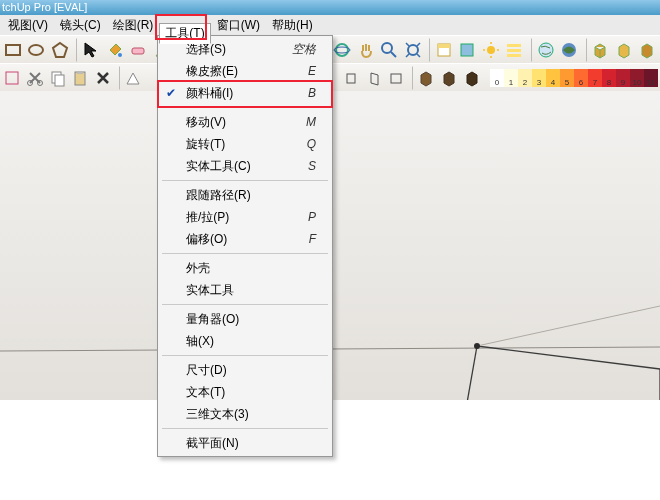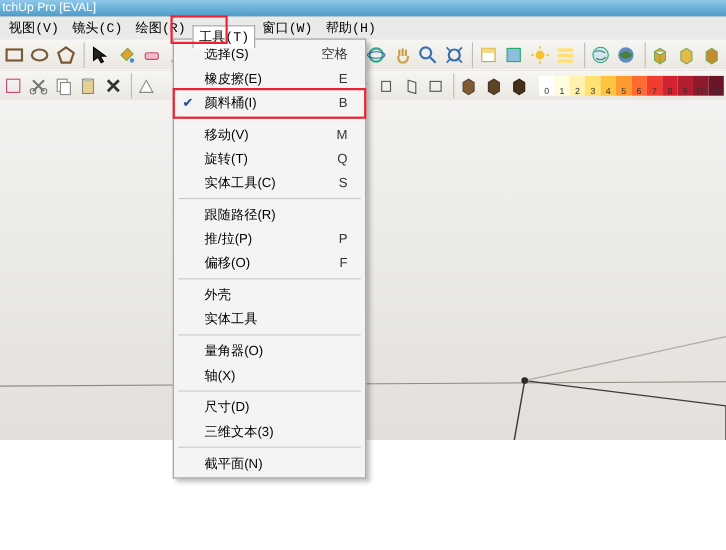--- a/index.html
+++ b/index.html
@@ -1,38 +1,38 @@
 <!DOCTYPE html>
 <html><head>
 <meta charset="utf-8">
 <style>
   html, body { margin:0; padding:0; width:660px; height:500px; overflow:hidden; font-family:"Microsoft YaHei","SimSun",Arial,sans-serif; font-size:12px; background:#fff; }
-  .screen { position:relative; width:660px; height:400px; background:#a3a3a3; }
+  .screen { position:relative; width:660px; height:400px; background:#ec4899; }
   .titlebar { position:absolute; top:0; left:0; right:0; height:15px; background:linear-gradient(#8fc7e9,#4a9cc9); color:#fff; padding-left:2px; font-size:11px; line-height:15px; overflow:hidden; }
-  .menubar { position:absolute; top:15px; left:0; right:0; height:20px; background:#eaeaea; display:flex; align-items:center; padding-left:2px; border-bottom:1px solid #c1bdb9;font-family:Liberation Mono, monospace; }
+  .menubar { position:absolute; top:15px; left:0; right:0; height:20px; background:#eaeaea; display:flex; align-items:center; padding-left:2px; border-bottom:1px solid #c1bdb9; }
   .menubar .mitem { padding:2px 6px; cursor:default; position:relative; }
   .menubar .mitem.open { background:#fff; border:1px solid #a0a0a0; border-bottom:1px solid #fff; padding:1px 5px; z-index:20;margin-top:16px; }
   .highlight-menu { position:absolute; border:2px solid #e23; pointer-events:none; z-index:40; }
 
   .toolbar { position:absolute; left:0; right:0; height:28px; background:linear-gradient(#f7f6f4,#eae7e1); border-top:1px solid #fff; border-bottom:1px solid #b7b2ab; display:flex; align-items:center; padding:0 2px; gap:2px; overflow:hidden; }
   .tb1 { top:35px; }
   .tb2 { top:63px; }
   .tool { width:22px; height:22px; display:flex; align-items:center; justify-content:center; border:1px solid transparent; }
   .tool.sep { width:2px; height:22px; border-right:1px solid #bbb; margin:0 1px; }
   .tool svg { width:18px; height:18px; }
   .shadowbar { display:flex; gap:0; margin-left:6px; }
   .shadowbar div { width:14px; height:18px; font-size:8px; display:flex; align-items:flex-end; justify-content:center; color:#333; }
 
   .canvas { position:absolute; top:91px; left:0; right:0; bottom:0; background:linear-gradient(#f3f2f0,#e3e0db); overflow:hidden; }
   .canvas svg { width:100%; height:100%; }
 
   .menu { position:absolute; top:35px; left:157px; width:170px; background:#f4f4f4; border:1px solid #979797; box-shadow:3px 3px 4px rgba(0,0,0,0.25); z-index:15; padding:2px; }
   .menu .row { display:flex; align-items:center; height:22px; padding:0 14px 0 26px; position:relative; cursor:default; }
   .menu .row .label { flex:1; }
-  .menu .row .shortcut { color:#333; }
+  .menu .row .shortcut { color:#333;font-style:italic; }
   .menu .row .check { position:absolute; left:6px; font-size:12px; color:#1348aa; }
   .menu hr { border:none; border-top:1px solid #c9c9c9; margin:3px 2px; }
 </style>
 </head>
 <body>
 
 <div class="screen">
   <div class="titlebar">
     <span>tchUp Pro [EVAL]</span>
   </div>
@@ -357,20 +357,23 @@
         <span class="label">量角器(O)</span>
       </div>
     <div class="row">
         <span class="label">轴(X)</span>
       </div>
     <hr>
     <div class="row">
         <span class="label">尺寸(D)</span>
       </div>
     <div class="row">
+        <span class="label">文本(T)</span>
+      </div>
+    <div class="row">
         <span class="label">三维文本(3)</span>
       </div>
     <hr>
     <div class="row">
         <span class="label">截平面(N)</span>
       </div>
 
   </div>
 
   <div class="highlight-menu" style="top:80px;left:157px;width:172px;height:24px"></div>

